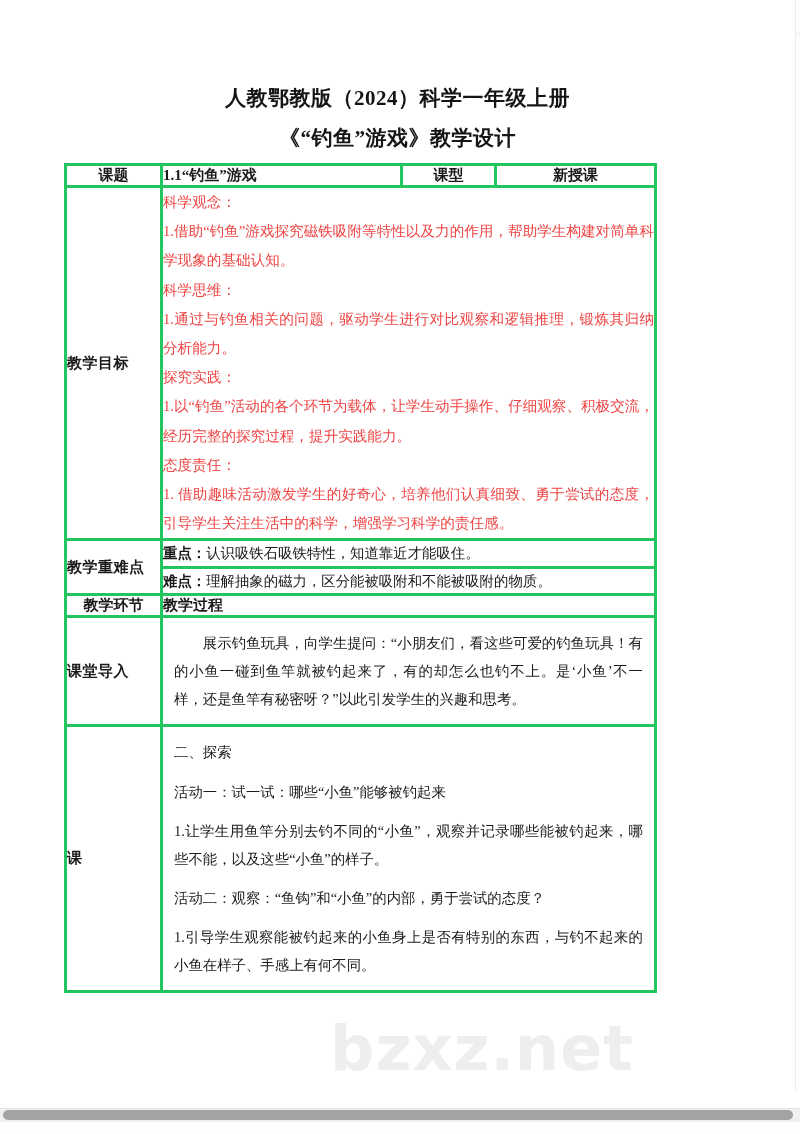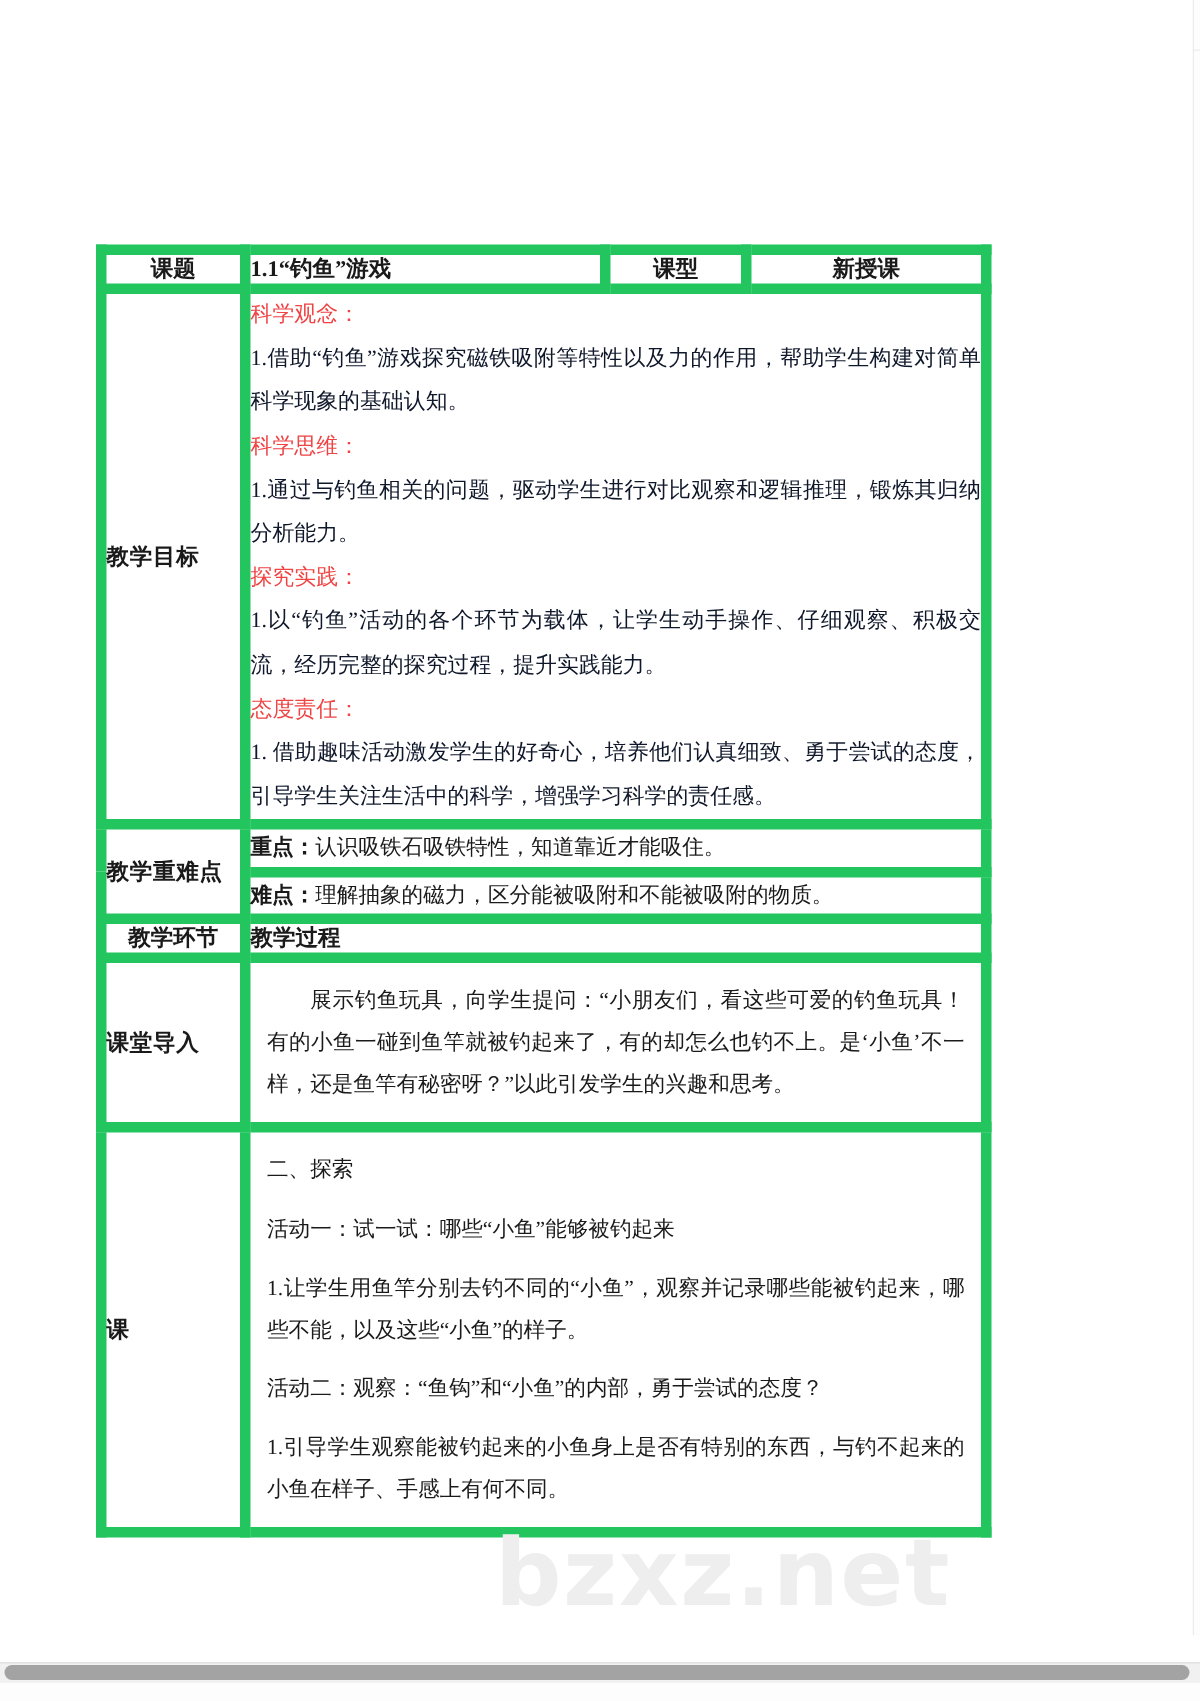--- a/index.html
+++ b/index.html
@@ -71,21 +71,21 @@
   
   table.lesson {
     position: absolute;
     left: 64px;
     top: 163px;
     width: 590px;
     border-collapse: collapse;
     table-layout: fixed;
   }
   table.lesson td {
-    border: 7px solid #22c55e;
+    border: 3px solid #22c55e;
     vertical-align: middle;
     padding: 0;
     color: #1a1a1a;
   }
 
   .c-label { width: 96px; }
   .c-mid   { width: 240px; }
   .c-ct    { width: 94px; }
   .c-cv    { width: 160px; }
 
@@ -116,21 +116,21 @@
   }
   .body-cell p { margin: 0; }
 
   .sub-head {
     color: #ef4444;
     font-size: 14.6px;
     line-height: 2.0;
     margin: 0;
   }
   .sub-body {
-    color: #0f172a;
+    color: #ef4444;
     font-size: 14.6px;
     line-height: 2.0;
     margin: 0;
     text-align: justify;
   }
   .indent2 { text-indent: 2em; }
 
   .kd-cell {
     padding: 7px 10px;
     font-size: 14.4px;
@@ -176,20 +176,22 @@
 </head>
 <body>
 
 <div id="viewport">
 
   <div class="edge-top"></div>
   <div class="edge-right"></div>
 
   <div class="page">
 
+    <div class="doc-title title-1">人教鄂教版（2024）科学一年级上册</div>
+    <div class="doc-title title-2">《“钓鱼”游戏》教学设计</div>
 
     <table class="lesson">
       <colgroup>
         <col class="c-label">
           <col class="c-mid">
           <col class="c-ct">
           <col class="c-cv">
       </colgroup>
       <tbody>
 

